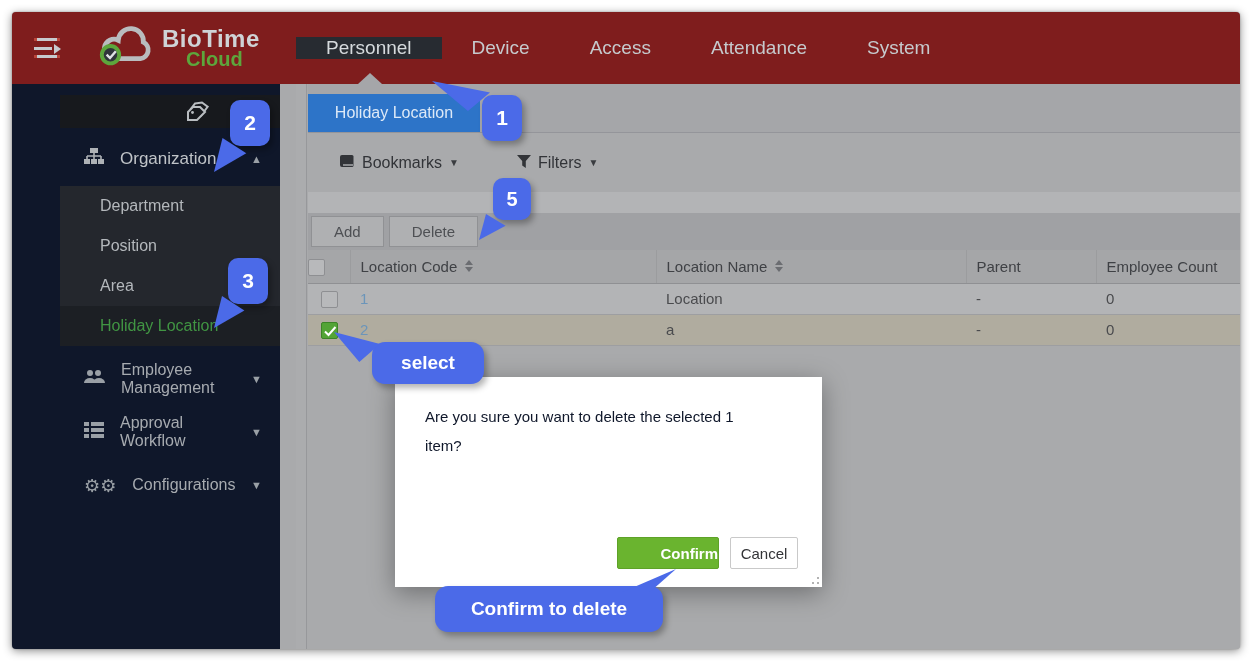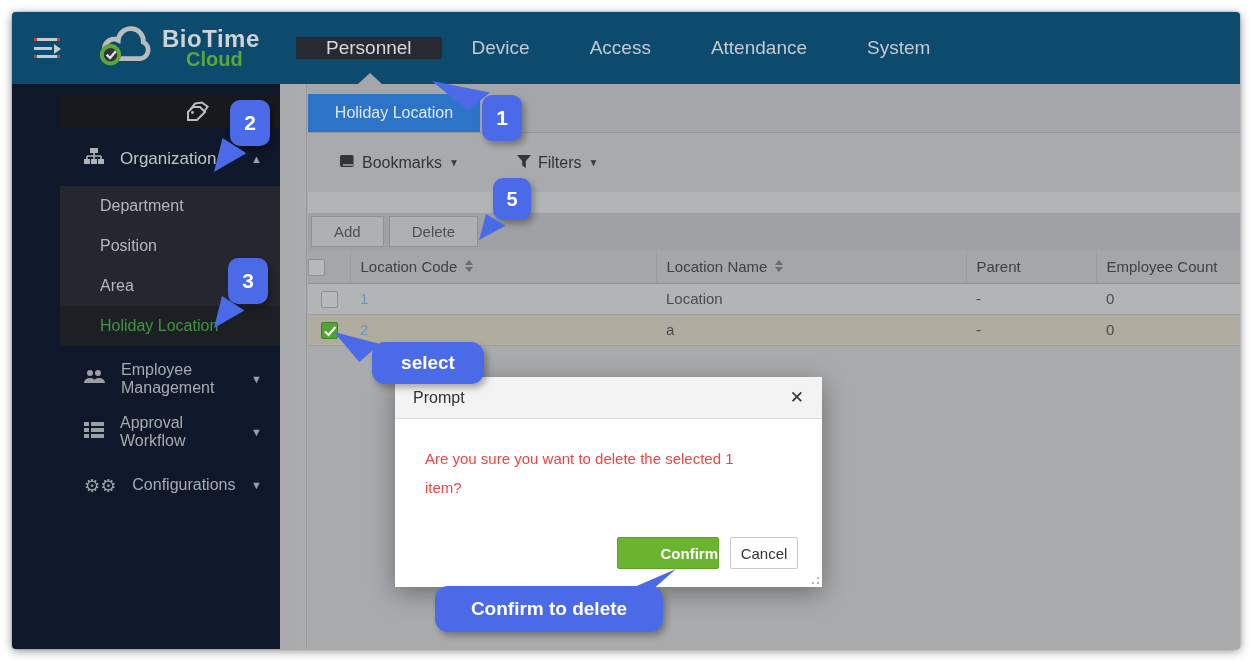--- a/index.html
+++ b/index.html
@@ -4,21 +4,21 @@
 <style>
   * { margin:0; padding:0; box-sizing:border-box; }
   html,body { background:#ffffff; font-family:"Liberation Sans", sans-serif; }
   .frame {
     position:relative; width:1228px; height:637px; margin:12px;
     background:#a9aaac; box-shadow:0 2px 10px rgba(0,0,0,.45), 0 0 2px rgba(0,0,0,.3);
     border-radius:4px; overflow:hidden;
   }
 
   
-  .topnav { position:absolute; left:0; top:0; width:100%; height:72px; background:#0c4a6e; display:flex; align-items:stretch; }
+  .topnav { position:absolute; left:0; top:0; width:100%; height:72px; background:#7f1d1d; display:flex; align-items:stretch; }
   .nav-left { width:284px; display:flex; align-items:center; flex:0 0 auto; }
   .menu-btn { margin-left:22px; width:26px; height:20px; display:flex; flex-direction:column; justify-content:space-between; cursor:pointer; }
   .menu-btn .bar { height:3px; background:linear-gradient(to right,#b9443a 0 3px,#c7cace 3px calc(100% - 3px),#b9443a calc(100% - 3px)); }
   .menu-btn .bar.mid { width:70%; background:#c7cace; position:relative; }
   .menu-btn .bar.mid::after { content:""; position:absolute; right:-9px; top:-3px; border-left:7px solid #c7cace; border-top:5px solid transparent; border-bottom:5px solid transparent; }
   .logo { display:flex; align-items:center; margin-left:36px; }
   .logo-text { margin-left:8px; line-height:1; }
   .logo-top { font-size:24px; font-weight:bold; color:#cfd3d6; letter-spacing:0.5px; }
   .logo-bottom { font-size:20px; font-weight:bold; color:#5da63c; margin-top:-2px; margin-left:24px; }
   .nav-tabs { display:flex; align-items:center; }
@@ -73,21 +73,21 @@
   .tri-up { width:0;height:0;border-left:4px solid transparent;border-right:4px solid transparent;border-bottom:5px solid #6b6d71; }
   .tri-down { width:0;height:0;border-left:4px solid transparent;border-right:4px solid transparent;border-top:5px solid #6b6d71; }
   .cell-link { color:#6b95ba; cursor:pointer; }
 
   
   .modal { position:absolute; left:383px; top:365px; width:427px; height:210px; background:#ffffff; z-index:40;
     box-shadow:0 6px 24px rgba(0,0,0,.35); }
   .modal-head { height:42px; background:#f3f3f3; border-bottom:1px solid #dcdcdc; display:flex; align-items:center; padding:0 18px; }
   .modal-title { font-size:16px; color:#2f3033; flex:1 1 auto; }
   .modal-close { font-size:17px; color:#33343a; cursor:pointer; }
-  .modal-body { padding:26px 30px 0 30px; font-size:15px; color:#ef4444; line-height:1.9; }
+  .modal-body { padding:26px 30px 0 30px; font-size:15px; color:#0f172a; line-height:1.9; }
   .modal-body .msg { max-width:345px; }
   .modal-foot { position:absolute; right:24px; bottom:18px; display:flex; gap:11px; }
   .btn-confirm { min-width:100px; height:32px; background:#6ab42f; border:1px solid #5ea228; color:#ffffff; font-size:15px; font-weight:bold; display:flex; align-items:center; justify-content:center; cursor:pointer; border-radius:2px;padding-left:43px; }
   .btn-cancel { min-width:68px; height:32px; background:#ffffff; border:1px solid #c9c9c9; color:#333437; font-size:15px; display:flex; align-items:center; justify-content:center; cursor:pointer; border-radius:2px; }
   .resize-dots { position:absolute; right:3px; bottom:3px; width:8px; height:8px; }
   .resize-dots i { position:absolute; width:2px; height:2px; background:#9a9a9a; border-radius:50%; }
   .resize-dots i:nth-child(1){right:0;bottom:0;} .resize-dots i:nth-child(2){right:0;bottom:5px;} .resize-dots i:nth-child(3){right:5px;bottom:0;}
 
   
   .callout { position:absolute; background:#4b6ae8; color:#ffffff; z-index:60; display:flex; align-items:center; justify-content:center;
@@ -306,24 +306,20 @@
           <td>a</td>
           <td>-</td>
           <td>0</td>
         </tr>
       </tbody>
         </table>
     </div>
   </div>
 
   <div class="modal">
-    <div class="modal-head">
-      <span class="modal-title">Prompt</span>
-      <span class="modal-close">✕</span>
-    </div>
     <div class="modal-body">
       <div class="msg">Are you sure you want to delete the selected 1 item?</div>
     </div>
     <div class="modal-foot">
       <div class="btn-confirm">Confirm</div>
       <div class="btn-cancel">Cancel</div>
     </div>
     <div class="resize-dots">
         <i></i>
         <i></i>

